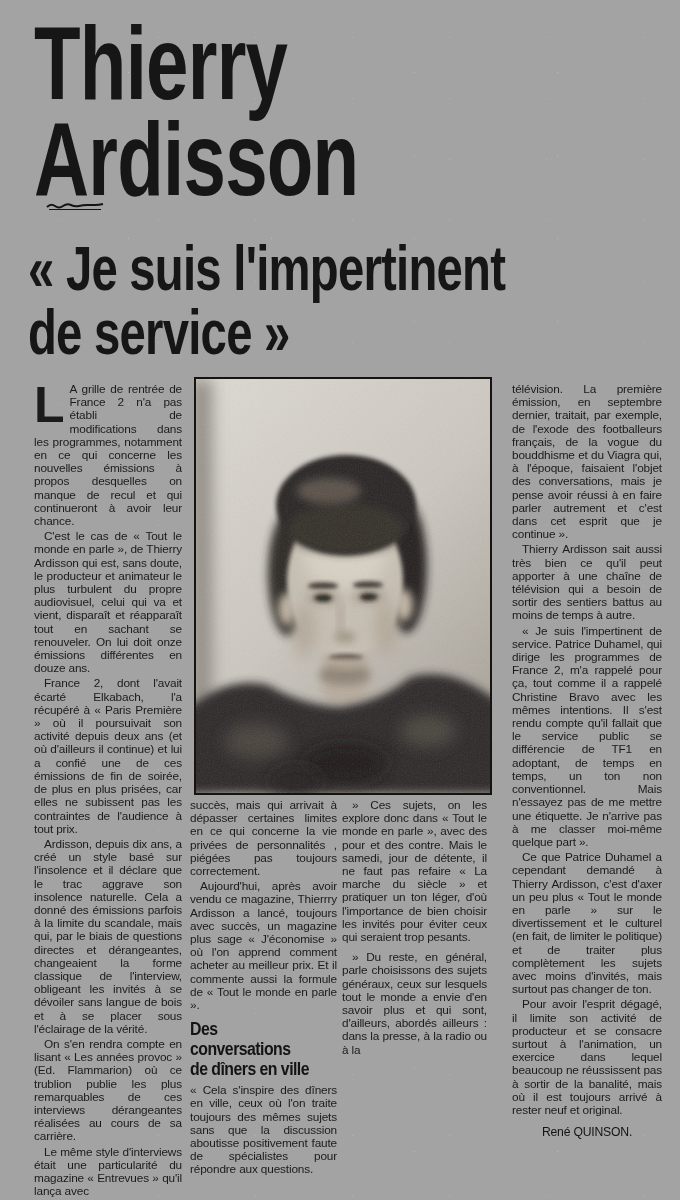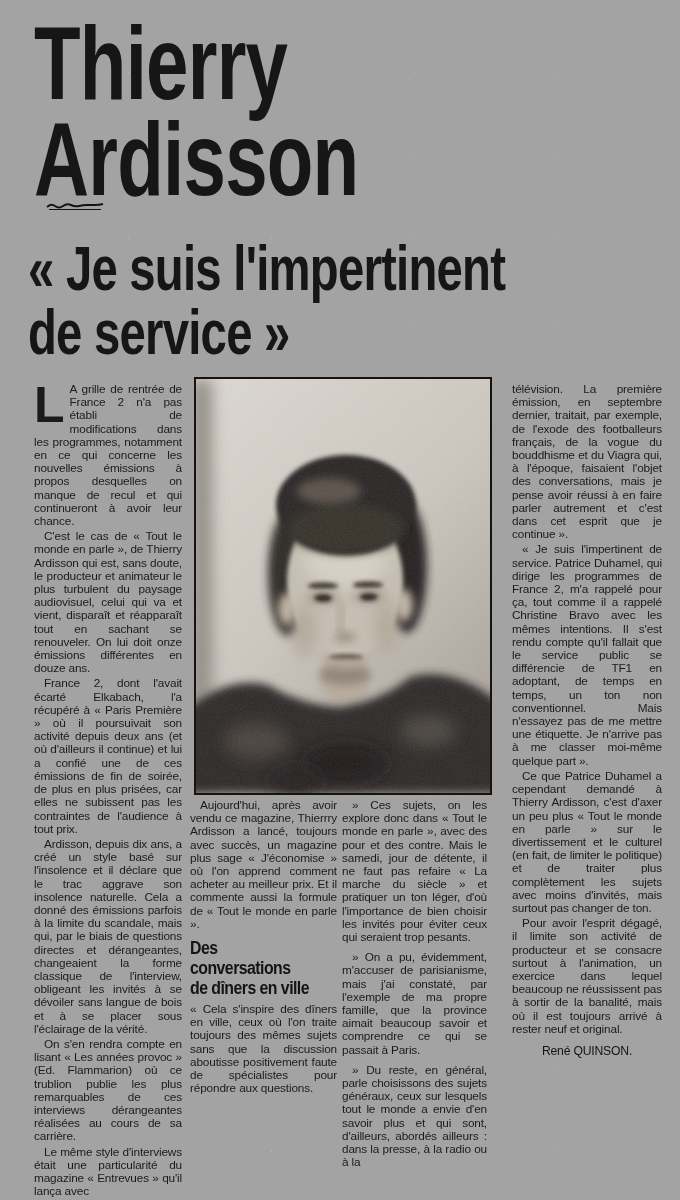--- a/index.html
+++ b/index.html
@@ -150,41 +150,42 @@
       <ellipse cx="150" cy="384" rx="42" ry="20" fill="#1c1916" filter="url(#b8)"></ellipse>
       <ellipse cx="232" cy="352" rx="28" ry="16" fill="#4a443d" filter="url(#b8)"></ellipse>
       <ellipse cx="100" cy="402" rx="26" ry="14" fill="#211d1a" filter="url(#b8)"></ellipse>
 
       <rect width="294" height="414" filter="url(#grain)"></rect>
     </svg>
   </div>
 
   <div class="col" id="col1">
     <p class="lead"><span class="dropcap">L</span><span>A grille de rentrée de France 2 n'a pas établi de modifications dans les programmes, notamment en ce qui concerne les nouvelles émissions à propos desquelles on manque de recul et qui continueront à avoir leur chance.</span></p>
-    <p>C'est le cas de « Tout le monde en parle », de Thierry Ardisson qui est, sans doute, le producteur et animateur le plus turbulent du paysage audiovisuel, celui qui va et vient, disparaît et réapparaît tout en sachant se renouveler. On lui doit onze émissions différentes en douze ans.</p>
+    <p>C'est le cas de « Tout le monde en parle », de Thierry Ardisson qui est, sans doute, le producteur et animateur le plus turbulent du propre audiovisuel, celui qui va et vient, disparaît et réapparaît tout en sachant se renouveler. On lui doit onze émissions différentes en douze ans.</p>
     <p>France 2, dont l'avait écarté Elkabach, l'a récupéré à « Paris Première » où il poursuivait son activité depuis deux ans (et où d'ailleurs il continue) et lui a confié une de ces émissions de fin de soirée, de plus en plus prisées, car elles ne subissent pas les contraintes de l'audience à tout prix.</p>
     <p>Ardisson, depuis dix ans, a créé un style basé sur l'insolence et il déclare que le trac aggrave son insolence naturelle. Cela a donné des émissions parfois à la limite du scandale, mais qui, par le biais de questions directes et dérangeantes, changeaient la forme classique de l'interview, obligeant les invités à se dévoiler sans langue de bois et à se placer sous l'éclairage de la vérité.</p>
     <p>On s'en rendra compte en lisant « Les années provoc » (Ed. Flammarion) où ce trublion publie les plus remarquables de ces interviews dérangeantes réalisées au cours de sa carrière.</p>
     <p>Le même style d'interviews était une particularité du magazine « Entrevues » qu'il lança avec</p>
   </div>
 
   <div class="col" id="col2">
+    <p class="cont">succès, mais qui arrivait à dépasser certaines limites en ce qui concerne la vie privées de personnalités , piégées pas toujours correctement.</p>
     <p>Aujourd'hui, après avoir vendu ce magazine, Thierrry Ardisson a lancé, toujours avec succès, un magazine plus sage « J'économise » où l'on apprend comment acheter au meilleur prix. Et il commente aussi la formule de « Tout le monde en parle ».</p>
     <h2 class="sectionhead">Des conversations
 de dîners en ville</h2>
     <p class="cont">« Cela s'inspire des dîners en ville, ceux où l'on traite toujours des mêmes sujets sans que la discussion aboutisse positivement faute de spécialistes pour répondre aux questions.</p>
   </div>
 
   <div class="col" id="col3">
     <p>» Ces sujets, on les explore donc dans « Tout le monde en parle », avec des pour et des contre. Mais le samedi, jour de détente, il ne faut pas refaire « La marche du siècle » et pratiquer un ton léger, d'où l'importance de bien choisir les invités pour éviter ceux qui seraient trop pesants.</p>
-    <p>» On a pu, évidemment, m'accuser de parisianisme, mais j'ai constaté, par l'exemple de ma propre famille, que la province aimait beaucoup savoir et comprendre ce qui se passait à Paris.</p>
     <p>» Du reste, en général, parle choisissons des sujets généraux, ceux sur lesquels tout le monde a envie d'en savoir plus et qui sont, d'ailleurs, abordés ailleurs : dans la presse, à la radio ou à la</p>
   </div>
 
   <div class="col" id="col4">
     <p class="cont">télévision. La première émission, en septembre dernier, traitait, par exemple, de l'exode des footballeurs français, de la vogue du bouddhisme et du Viagra qui, à l'époque, faisaient l'objet des conversations, mais je pense avoir réussi à en faire parler autrement et c'est dans cet esprit que je continue ».</p>
+    <p>Thierry Ardisson sait aussi très bien ce qu'il peut apporter à une chaîne de télévision qui a besoin de sortir des sentiers battus au moins de temps à autre.</p>
     <p>« Je suis l'impertinent de service. Patrice Duhamel, qui dirige les programmes de France 2, m'a rappelé pour ça, tout comme il a rappelé Christine Bravo avec les mêmes intentions. Il s'est rendu compte qu'il fallait que le service public se différencie de TF1 en adoptant, de temps en temps, un ton non conventionnel. Mais n'essayez pas de me mettre une étiquette. Je n'arrive pas à me classer moi-même quelque part ».</p>
     <p>Ce que Patrice Duhamel a cependant demandé à Thierry Ardisson, c'est d'axer un peu plus « Tout le monde en parle » sur le divertissement et le culturel (en fait, de limiter le politique) et de traiter plus complètement les sujets avec moins d'invités, mais surtout pas changer de ton.</p>
     <p>Pour avoir l'esprit dégagé, il limite son activité de producteur et se consacre surtout à l'animation, un exercice dans lequel beaucoup ne réussissent pas à sortir de la banalité, mais où il est toujours arrivé à rester neuf et original.</p>
     <div class="byline">René QUINSON.</div>
   </div>
 
 </div>
 
 </body></html>

